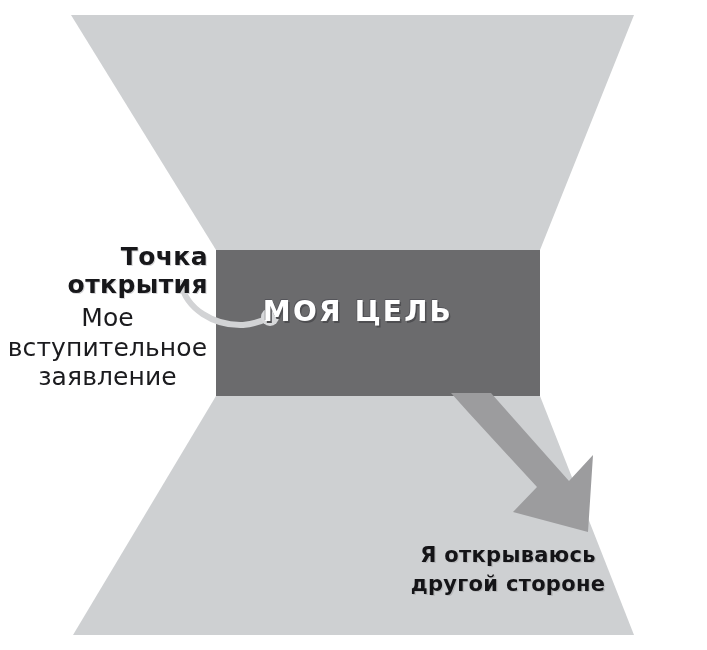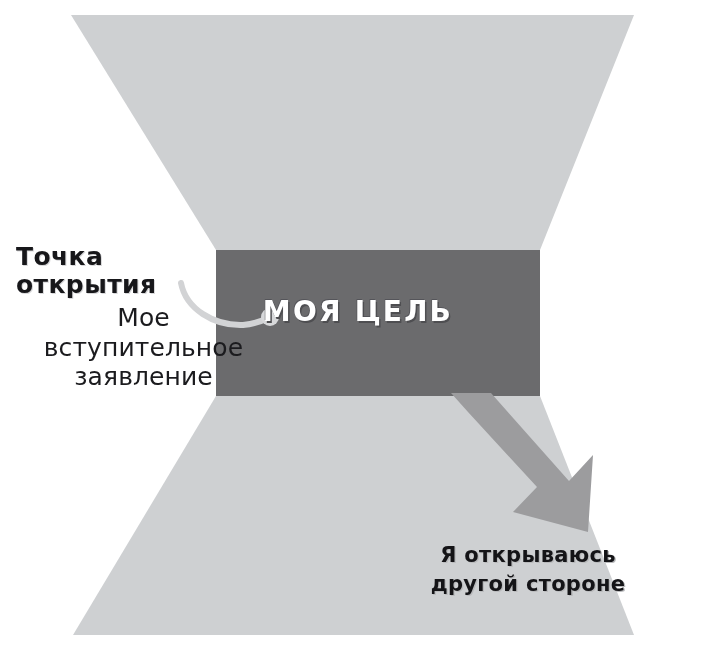--- a/index.html
+++ b/index.html
@@ -28,21 +28,21 @@
     position: absolute;
     white-space: pre;
     line-height: 1.04;
   }
 
   
   #label-discovery-title {
     left: 16px;
     top: 243px;
     width: 192px;
-    text-align: left;
+    text-align: right;
     font-family: "DejaVu Sans", sans-serif;
     font-weight: 700;
     font-size: 25px;
     letter-spacing: 0.4px;
     color: #17171a;
     line-height: 1.12;
     text-shadow: 1px 1px 0 #d8d8da, -0.5px -0.5px 0 #ffffff;
   }
 
   
@@ -50,40 +50,39 @@
     left: 0px;
     top: 303px;
     width: 215px;
     text-align: center;
     font-family: "DejaVu Sans", sans-serif;
     font-weight: 400;
     font-size: 25px;
     letter-spacing: 0.1px;
     color: #1b1b1e;
     line-height: 1.18;
-    padding-left: 36px;
   }
 
   
   #label-goal {
     left: 216px;
     top: 297px;
     width: 284px;
     text-align: center;
     font-family: "DejaVu Sans", sans-serif;
     font-weight: 700;
     font-size: 28px;
     letter-spacing: 2.2px;
     color: #ffffff;
     text-shadow: 1.5px 1.5px 0 #4e4e51, -0.6px -0.6px 0 #55555a;
   }
 
   
   #label-outcome {
-    left: 408px;
+    left: 388px;
     top: 541px;
     width: 240px;
     text-align: center;
     font-family: "DejaVu Sans", sans-serif;
     font-weight: 700;
     font-size: 21px;
     letter-spacing: 0.3px;
     color: #141417;
     line-height: 1.38;
     text-shadow: 1.3px 1.3px 0 #b9babc;

